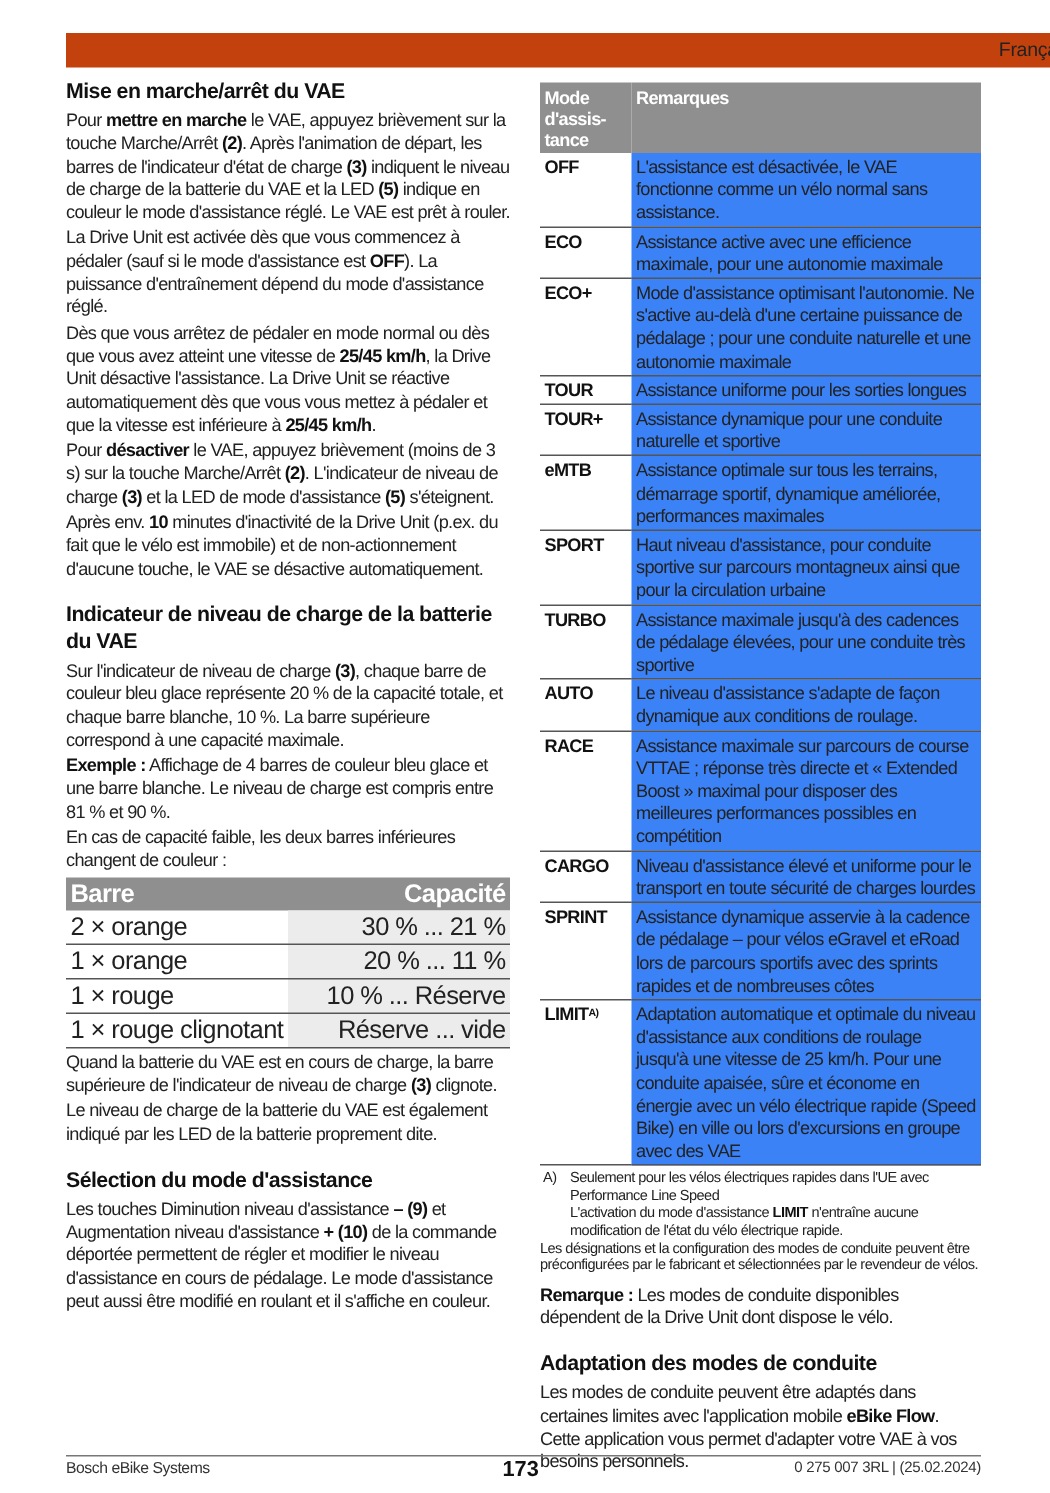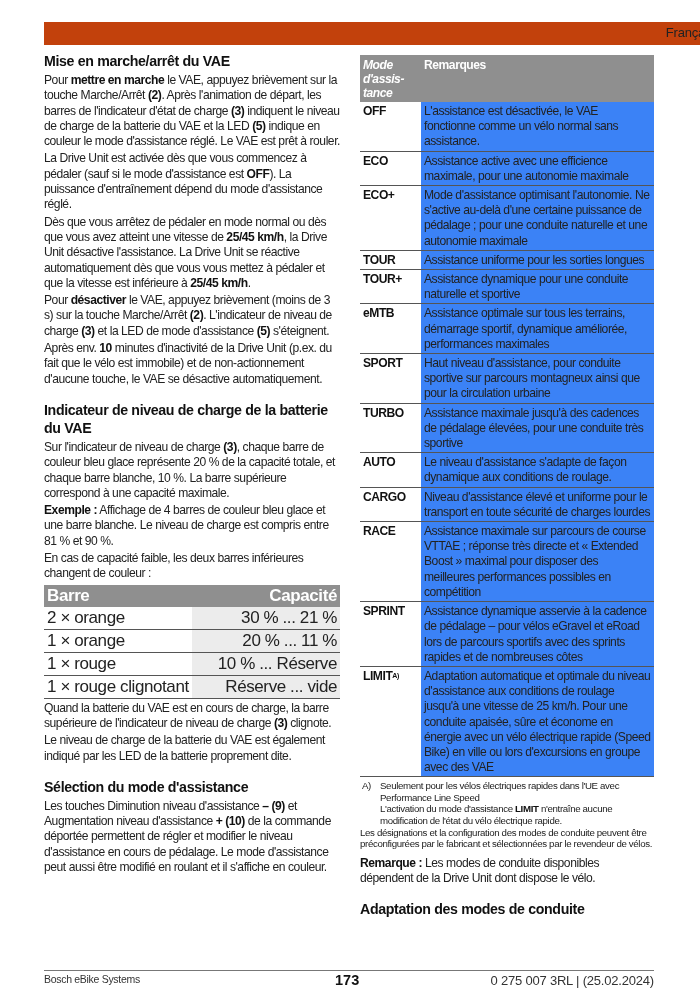--- a/index.html
+++ b/index.html
@@ -67,21 +67,21 @@
   .footnote .fn-row { display: flex; }
   .footnote .fn-mark { width: 18px; flex: 0 0 18px; padding-left: 2px; }
   .footnote .fn-text b { font-weight: bold; color: #111; }
   .small-note { font-size: 9.7px; line-height: 11.4px; letter-spacing: -0.35px; color: #222; margin: 1px 0 6px 0; }
 
   .footer-line {
     position: absolute; left: 44px; top: 970px; width: 610px; height: 1px; background: #777;
   }
   .footer-left { position: absolute; left: 44px; top: 973px; font-size: 10.5px; color: #333; letter-spacing: -0.3px; }
   .footer-page { position: absolute; left: 335px; top: 972px; font-size: 14.5px; font-weight: bold; color: #111; }
-  .footer-right { position: absolute; right: 46px; top: 973px; font-size: 13px; color: #333; letter-spacing: -0.2px; }
+  .footer-right { position: absolute; right: 46px; top: 973px; font-size: 10px; color: #333; letter-spacing: -0.2px; }
 </style>
 </head>
 <body>
 
 <div class="header-bar">
   <div class="header-lang">
     <span>Français</span><span> – </span><b>3</b>
   </div>
 </div>
 
@@ -130,21 +130,21 @@
 
   <h2>Sélection du mode d'assistance</h2>
   <p>Les touches Diminution niveau d'assistance <b>– (9)</b> et Augmentation niveau d'assistance <b>+ (10)</b> de la commande déportée permettent de régler et modifier le niveau d'assistance en cours de pédalage. Le mode d'assistance peut aussi être modifié en roulant et il s'affiche en couleur.</p>
 </div>
 
 <div class="col-right">
   <table class="modes">
     <thead>
       <tr>
         <th class="mode">
-          <span style="display:block;width:44px;word-break:break-word;font-style:italic;">Mode d'assis-tance</span>
+          <span style="display:block;width:44px;word-break:break-word;">Mode d'assis-tance</span>
         </th>
         <th>Remarques</th>
       </tr>
     </thead>
     <tbody id="modes-body">
         <tr>
           <td class="mname"><span>OFF</span></td>
           <td class="mdesc">L'assistance est désactivée, le VAE fonctionne comme un vélo normal sans assistance.</td>
         </tr>
         <tr>
@@ -173,26 +173,26 @@
         </tr>
         <tr>
           <td class="mname"><span>TURBO</span></td>
           <td class="mdesc">Assistance maximale jusqu'à des cadences de pédalage élevées, pour une conduite très sportive</td>
         </tr>
         <tr>
           <td class="mname"><span>AUTO</span></td>
           <td class="mdesc">Le niveau d'assistance s'adapte de façon dynamique aux conditions de roulage.</td>
         </tr>
         <tr>
+          <td class="mname"><span>RACE</span></td>
+          <td class="mdesc">Assistance maximale sur parcours de course VTTAE ; réponse très directe et « Extended Boost » maximal pour disposer des meilleures performances possibles en compétition</td>
+        </tr>
+        <tr>
           <td class="mname"><span>CARGO</span></td>
           <td class="mdesc">Niveau d'assistance élevé et uniforme pour le transport en toute sécurité de charges lourdes</td>
-        </tr>
-        <tr>
-          <td class="mname"><span>RACE</span></td>
-          <td class="mdesc">Assistance maximale sur parcours de course VTTAE ; réponse très directe et « Extended Boost » maximal pour disposer des meilleures performances possibles en compétition</td>
         </tr>
         <tr>
           <td class="mname"><span>SPRINT</span></td>
           <td class="mdesc">Assistance dynamique asservie à la cadence de pédalage – pour vélos eGravel et eRoad lors de parcours sportifs avec des sprints rapides et de nombreuses côtes</td>
         </tr>
         <tr>
           <td class="mname"><span>LIMIT</span><sup>A)</sup></td>
           <td class="mdesc">Adaptation automatique et optimale du niveau d'assistance aux conditions de roulage jusqu'à une vitesse de 25 km/h. Pour une conduite apaisée, sûre et économe en énergie avec un vélo électrique rapide (Speed Bike) en ville ou lors d'excursions en groupe avec des VAE</td>
         </tr>
       </tbody>
@@ -205,18 +205,19 @@
         <span>Seulement pour les vélos électriques rapides dans l'UE avec Performance Line Speed</span><br>
         <span>L'activation du mode d'assistance </span><b>LIMIT</b><span> n'entraîne aucune modification de l'état du vélo électrique rapide.</span>
       </span>
     </div>
   </div>
   <div class="small-note">Les désignations et la configuration des modes de conduite peuvent être préconfigurées par le fabricant et sélectionnées par le revendeur de vélos.</div>
   <p><b>Remarque :</b> Les modes de conduite disponibles dépendent de la Drive Unit dont dispose le vélo.</p>
   <div class="gap"></div>
 
   <h2>Adaptation des modes de conduite</h2>
+  <p>Les modes de conduite peuvent être adaptés dans certaines limites avec l'application mobile <b>eBike Flow</b>. Cette application vous permet d'adapter votre VAE à vos besoins personnels.</p>
 </div>
 
 <div class="footer-line"></div>
 <div class="footer-left">Bosch eBike Systems</div>
 <div class="footer-page">173</div>
 <div class="footer-right">0 275 007 3RL | (25.02.2024)</div>
 
 </body></html>

